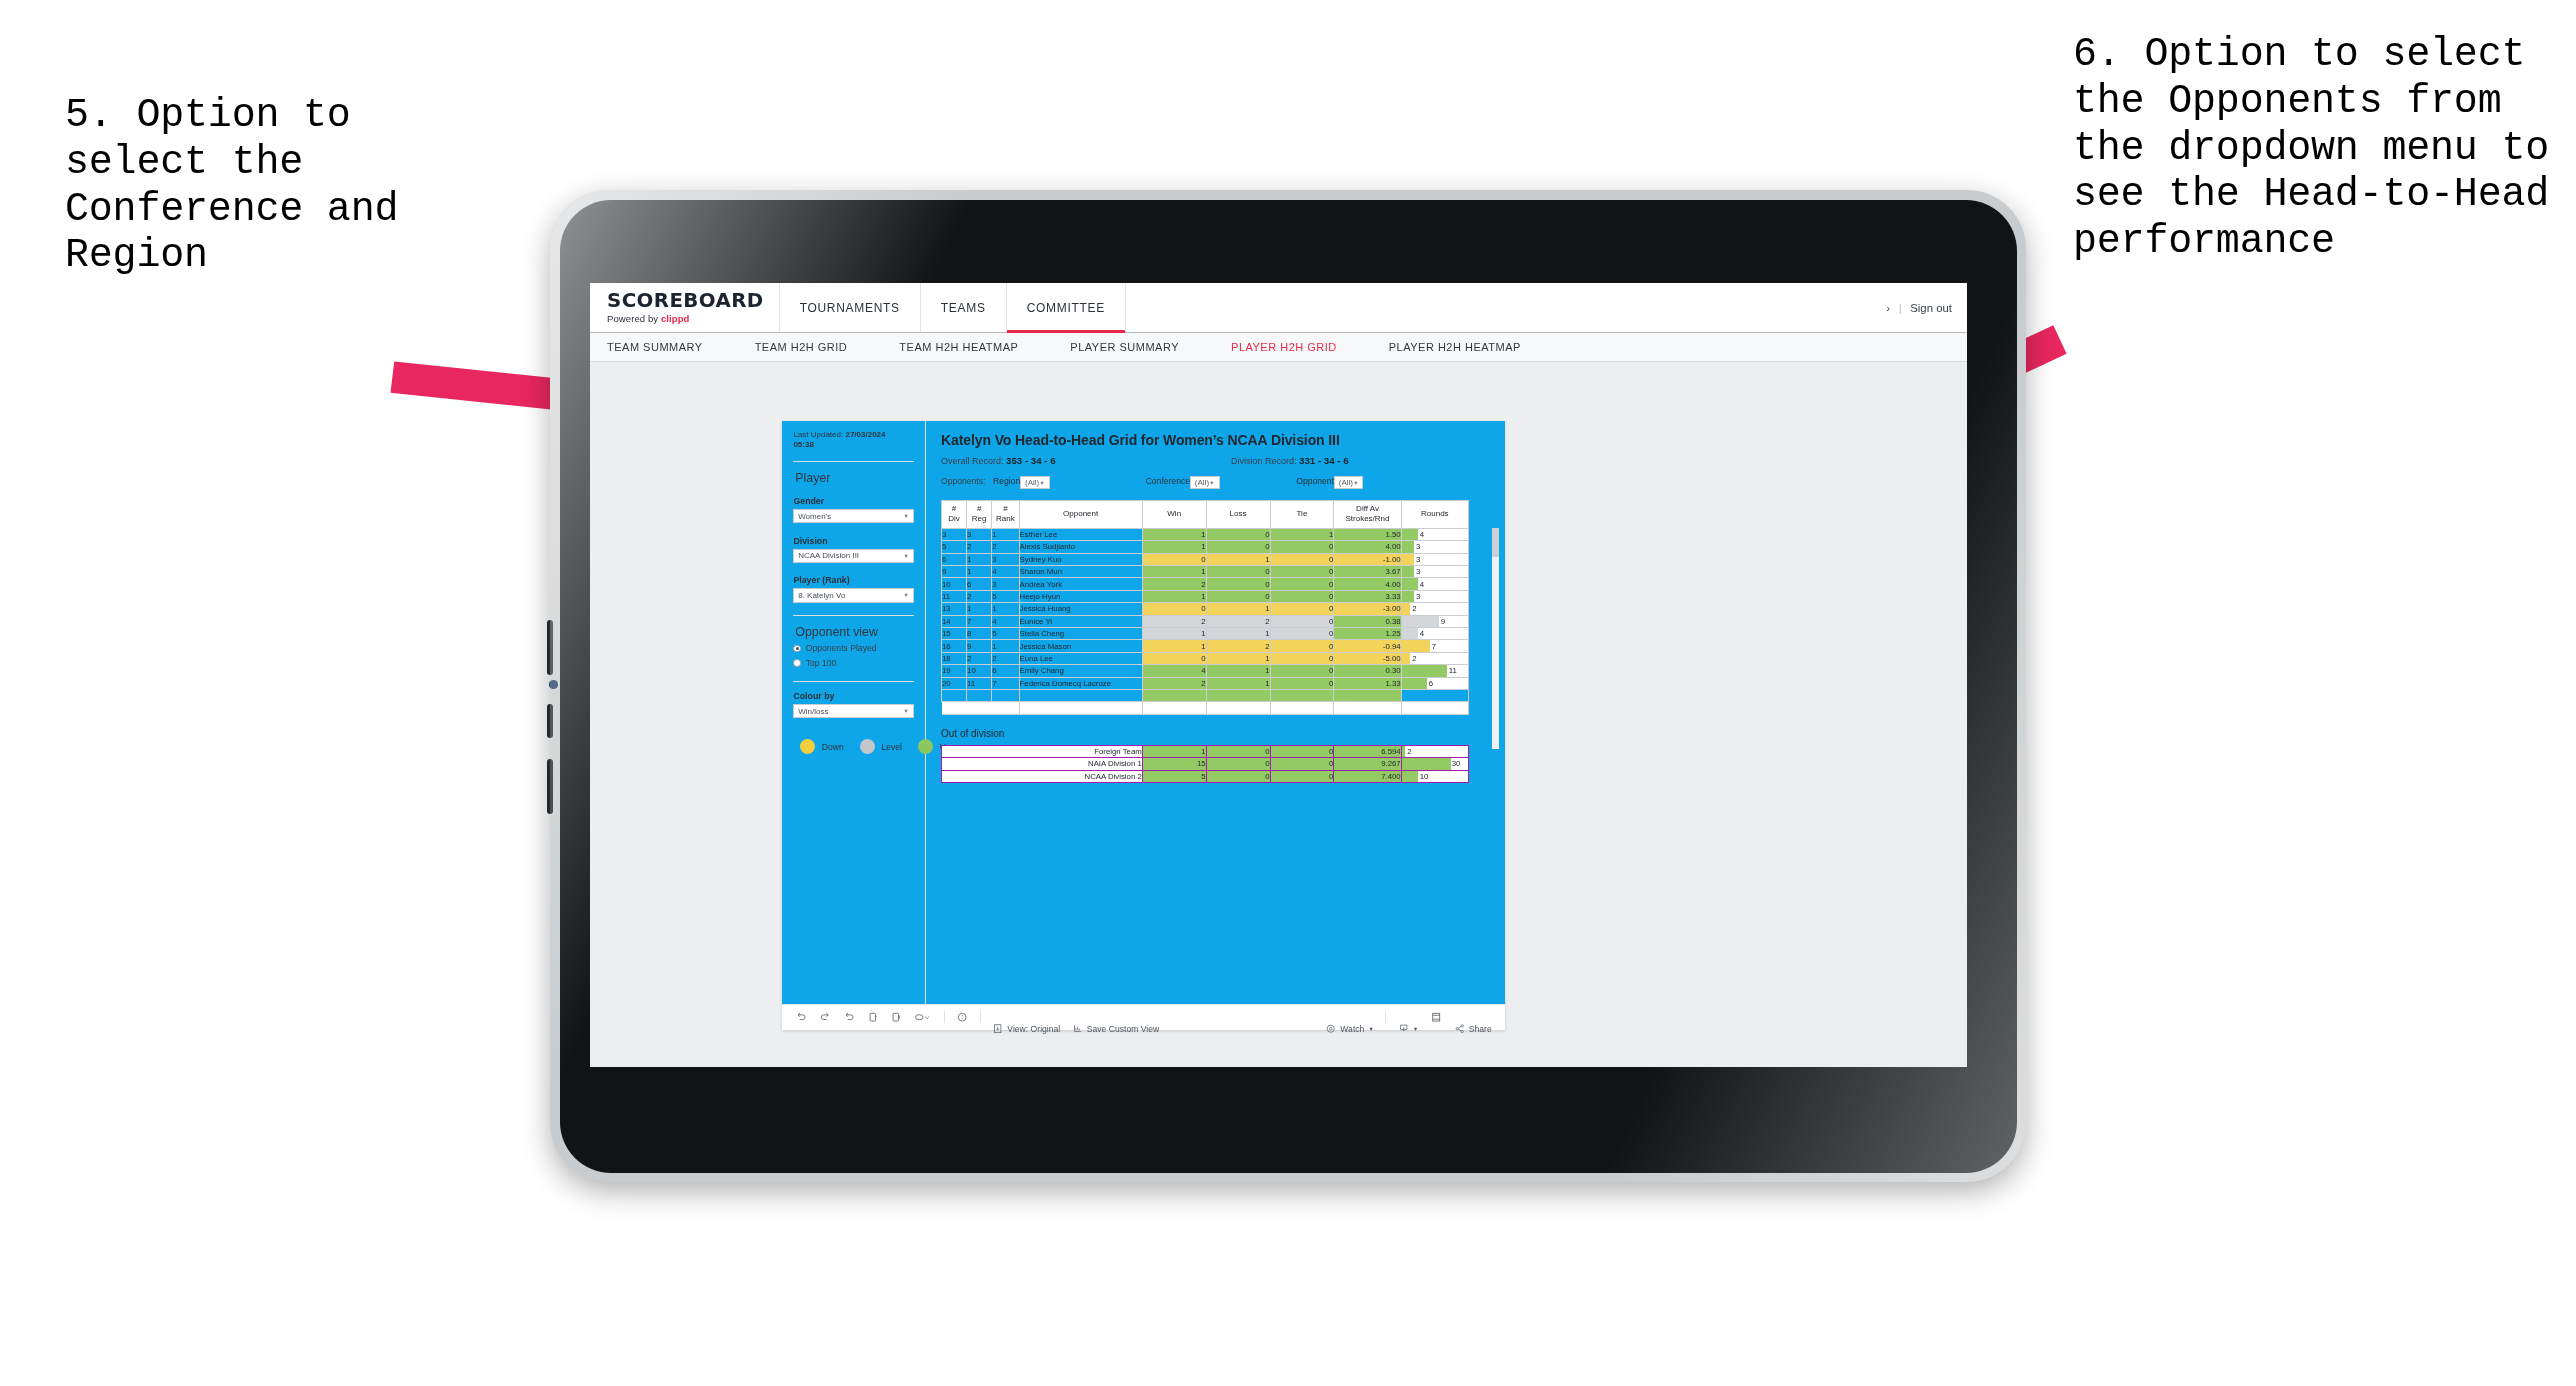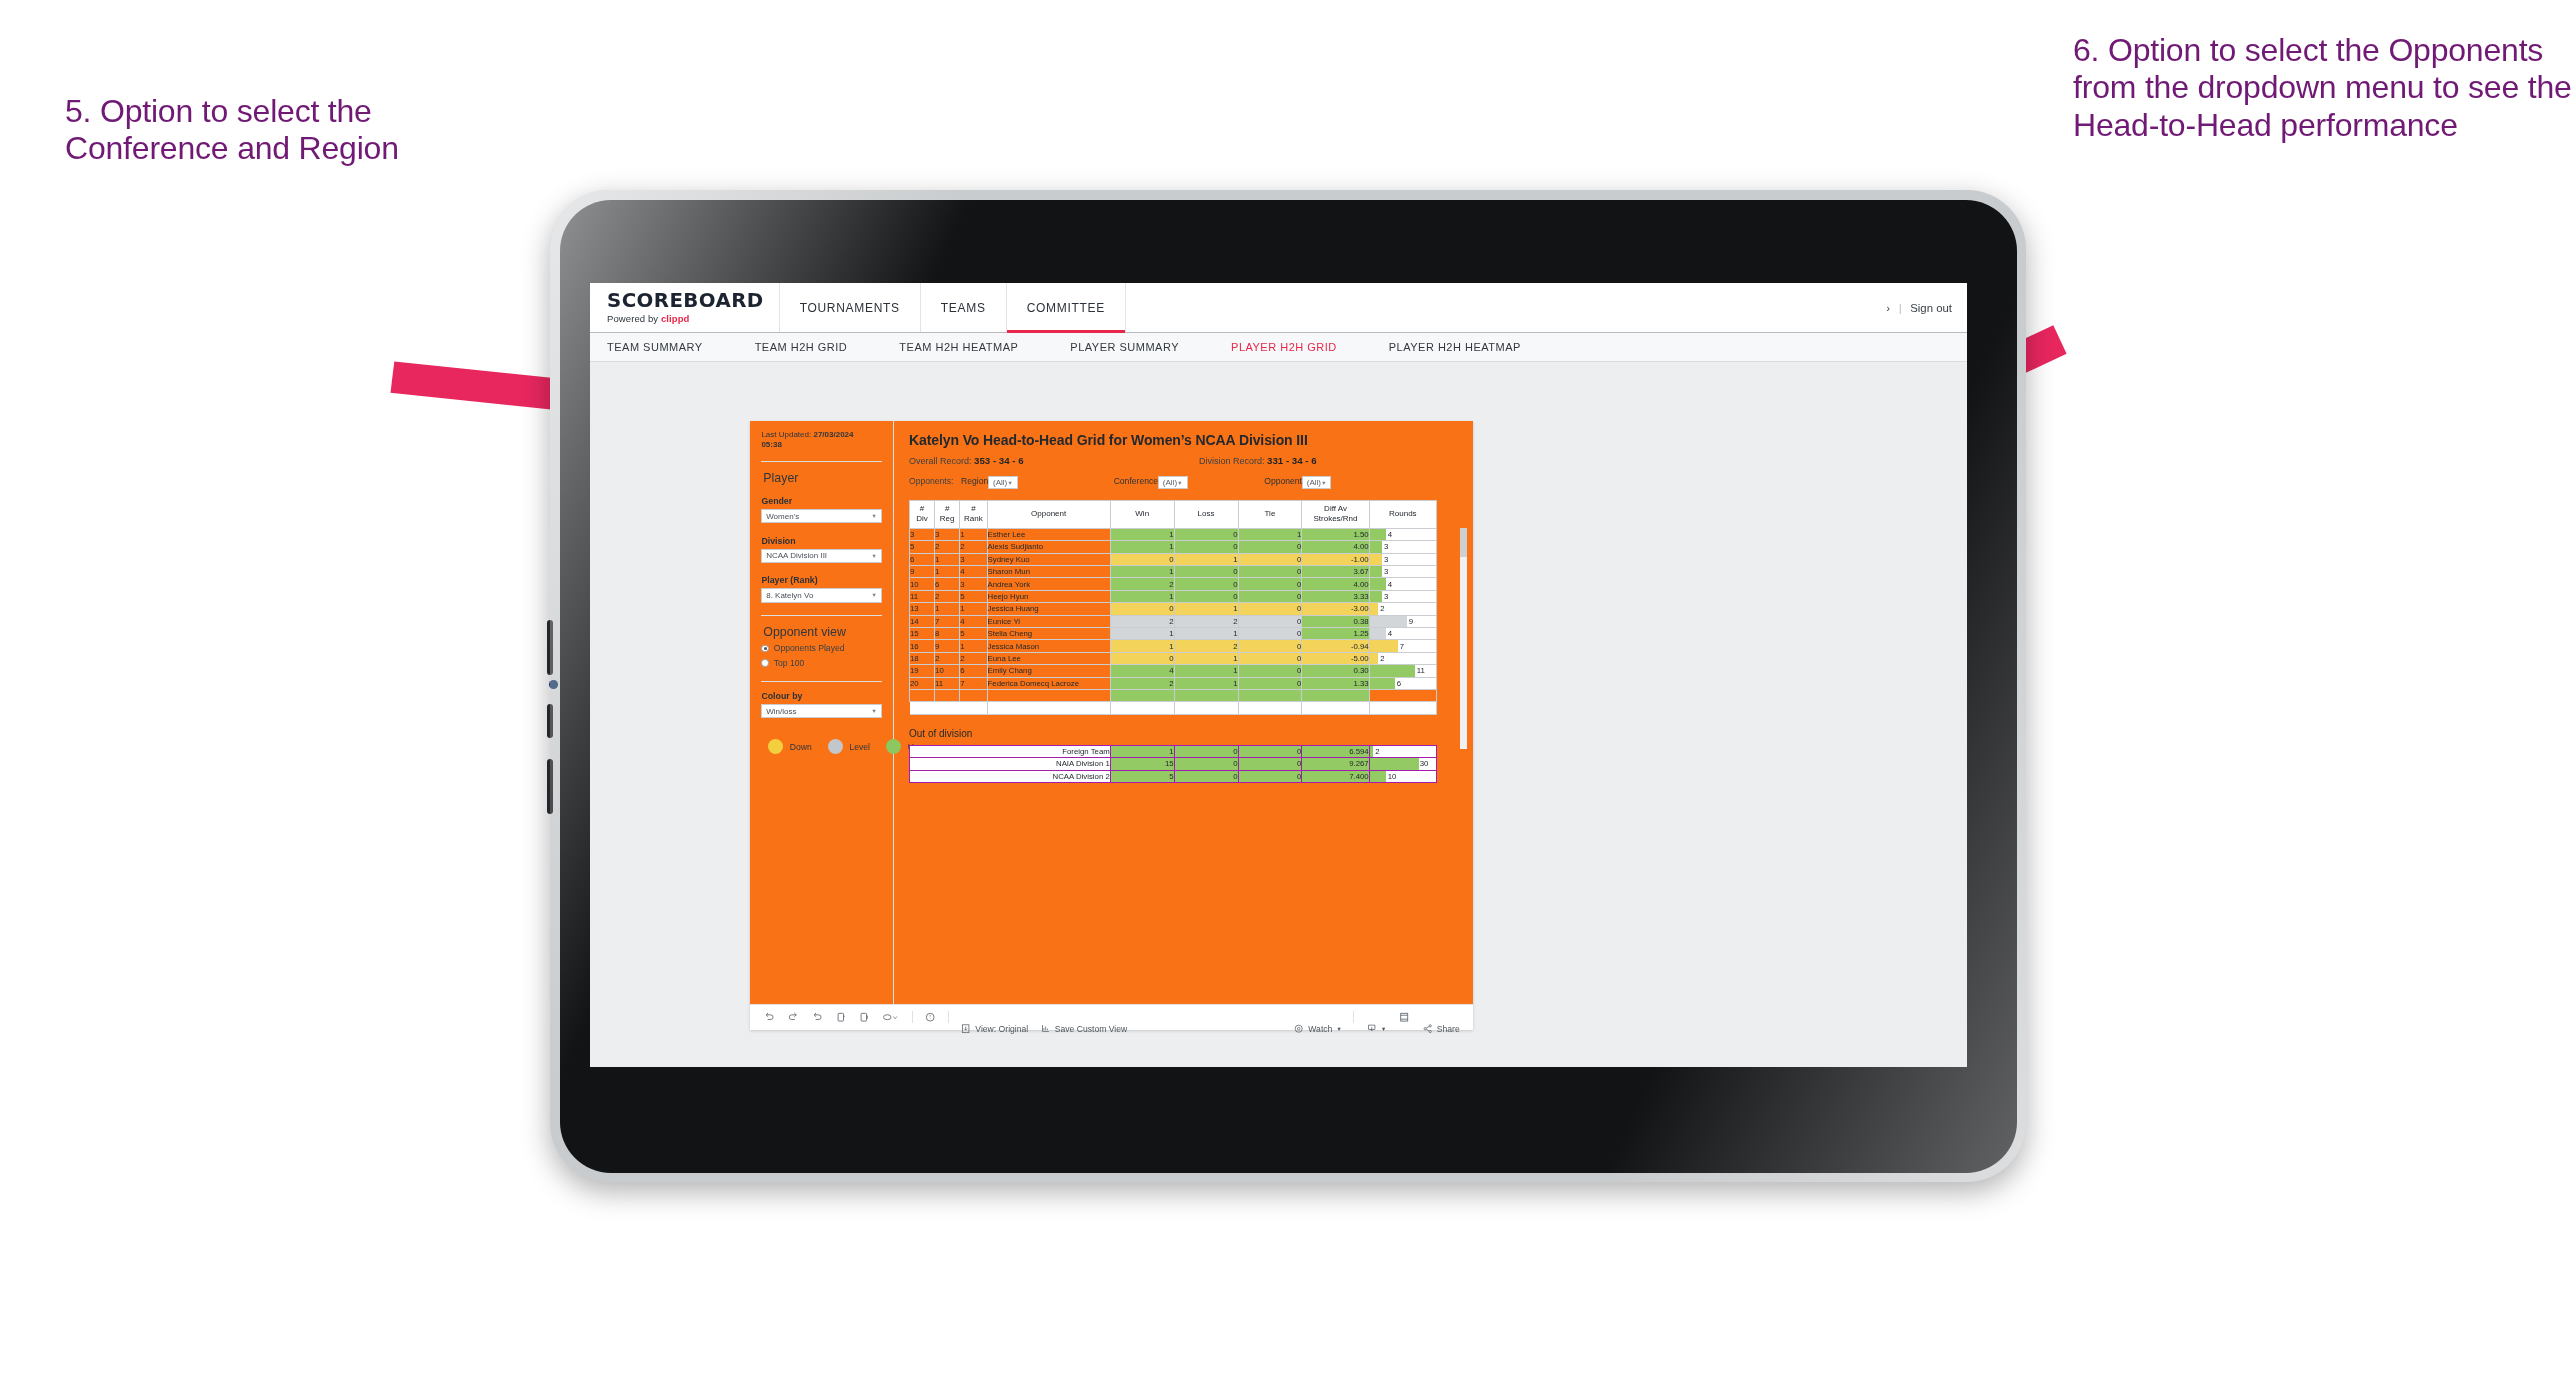--- a/index.html
+++ b/index.html
@@ -7,23 +7,23 @@
     width: 2576px; height: 1386px;
     background: #ffffff;
     font-family: "Liberation Sans", sans-serif;
     overflow: hidden;
   }
   .stage { position: relative; width: 2576px; height: 1386px; background: #fff; }
 
   
   .annot {
     position: absolute;
-    color: #701a75;
-    font-family: Liberation Sans, sans-serif;
-    font-size: 32px;
+    color: #000000;
+    font-family: Liberation Mono, monospace;
+    font-size: 40px;
     line-height: 1.17;
     font-weight: 400;
     letter-spacing: -0.2px;
   }
   #annot-left  { left: 65px;  top: 93px;  width: 447px; }
   #annot-right { left: 2073px; top: 32px; width: 504px; }
 
   .arrow-svg { position: absolute; left: 0; top: 0; width: 2576px; height: 1386px; pointer-events: none; }
 
   
@@ -100,23 +100,23 @@
     height: 28.5px; background:#f7f8f9; display:flex; align-items:center;
     padding-left: 17px; gap: 52px;
     border-bottom: 1px solid #d9dcdf;
   }
   .sub-nav .sub-item { font-size: 11px; letter-spacing:0.5px; color:#33383f; cursor:pointer; }
   .sub-nav .sub-item.active { color:#e8274b; }
 
   
   .workspace { position:relative; width:100%; height: calc(784px - 50px - 28.5px); background:#eceef0; }
   .viz-card {
-    position:absolute; left: 160px; top: 59px;
+    position:absolute; left: 192px; top: 59px;
     width: 723px; height: 609px;
-    background:#f97316;
+    background:#0ea5e9;
     box-shadow: 0 1px 2.9px rgba(0,0,0,.16);
     display:flex; flex-direction:column;
   }
   .viz-body { flex:1; display:flex; min-height:0; }
 
   
   .filters {
     width: 144px; flex:0 0 144px;
     border-right: 1px solid #e0e2e4;
     padding: 9.5px 11.4px 0 11.4px;

